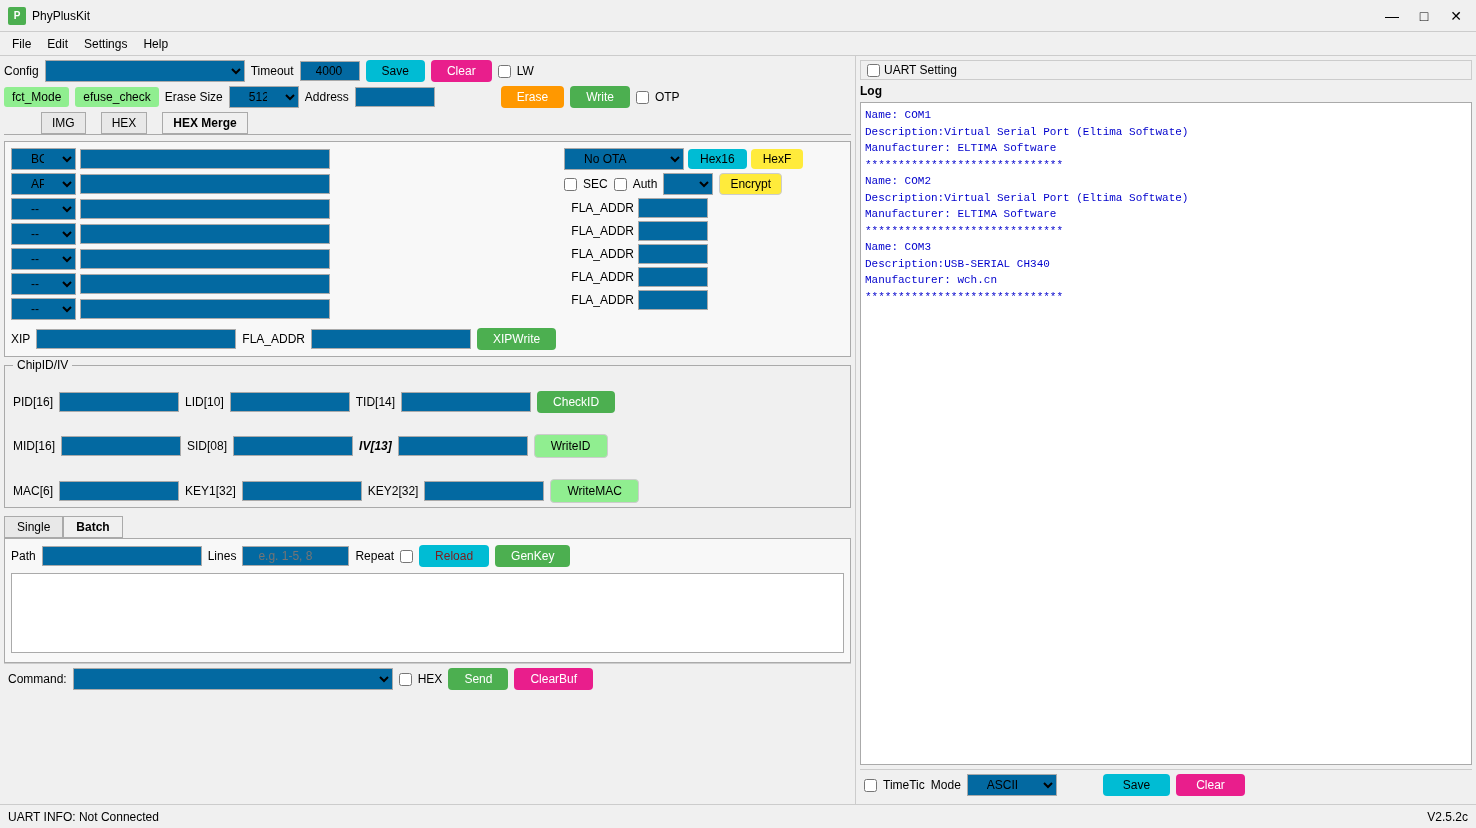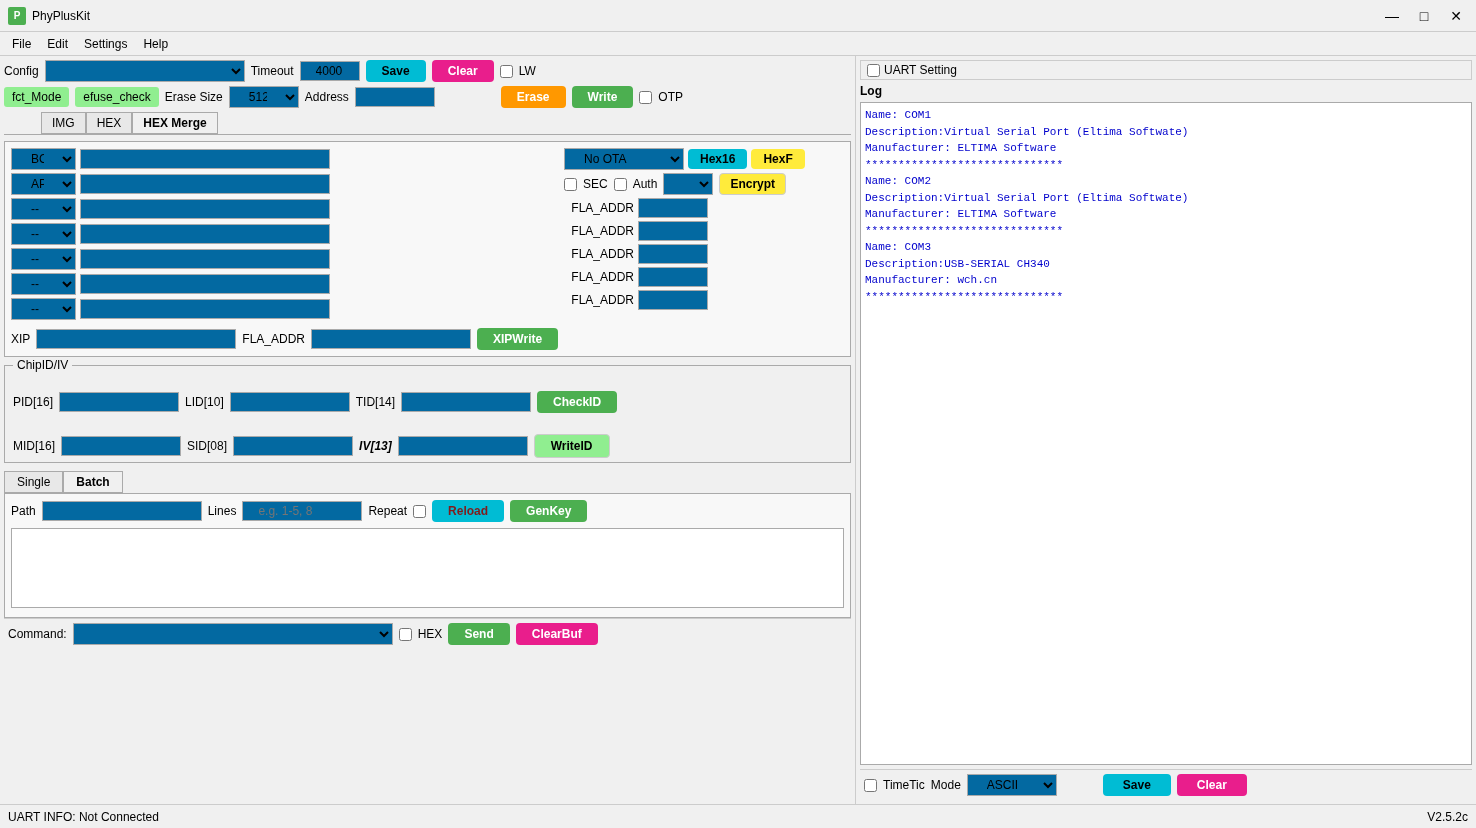--- a/index.html
+++ b/index.html
@@ -118,21 +118,21 @@
     .timeout-input { width: 60px; }
     .address-input { width: 80px; }
 
     
     .btn {
       padding: 4px 16px;
       border: none;
       border-radius: 4px;
       cursor: pointer;
       font-size: 12px;
-      font-weight: bold;
+      font-weight: normal;
       color: white;
     }
     .btn-save { background: #00bcd4; color: black; }
     .btn-clear-top { background: #e91e8c; color: white; }
     .btn-erase { background: #ff9800; color: white; }
     .btn-write { background: #4caf50; color: white; }
     .btn-cyan { background: #00bcd4; color: black; }
     .btn-pink { background: #e91e8c; color: white; }
     .btn-encrypt { background: #ffeb3b; color: black; border: 1px solid #ccc; }
     .btn-xipwrite { background: #4caf50; color: white; }
@@ -142,21 +142,21 @@
     .btn-reload { background: #00bcd4; color: #7f1d1d; text-align: right; }
     .btn-genkey { background: #4caf50; color: white; }
     .btn-send { background: #4caf50; color: white; }
     .btn-clearbuf { background: #e91e8c; color: white; }
     .tag-fct { background: #90ee90; border-radius: 3px; padding: 3px 8px; }
     .tag-efuse { background: #90ee90; border-radius: 3px; padding: 3px 8px; }
 
     
     #sub-tabs {
       display: flex;
-      gap: 0;
+      gap: 15px;
       border-bottom: 1px solid #aaa;
       margin-bottom: 6px;
       padding-left: 37px;
     }
     .sub-tab {
       padding: 3px 10px;
       border: 1px solid #aaa;
       background: #e8e8e8;
       cursor: pointer;
       font-size: 12px;
@@ -286,21 +286,21 @@
       background: #f8f8f8;
     }
 
     .batch-top-row {
       display: flex;
       align-items: center;
       gap: 6px;
       margin-bottom: 6px;
     }
     .path-input { width: 160px; }
-    .lines-input { width: 120px; }
+    .lines-input { width: 107px; }
 
     .batch-textarea {
       width: 100%;
       height: 80px;
       font-family: monospace;
       font-size: 11px;
       border: 1px solid #aaa;
       resize: none;
       background: white;
     }
@@ -560,20 +560,29 @@
       <div class="chipid-row">
         <label>MID[16]</label>
         <input type="text" class="mid-input" style="">
         <label>SID[08]</label>
         <input type="text" class="sid-input" style="">
         <label><span class="iv-bold">IV[13]</span></label>
         <input type="text" class="iv-input" style="">
         <button class="btn btn-writeid">WriteID</button>
       </div>
 
+      <div class="chipid-row">
+        <label>MAC[6]</label>
+        <input type="text" class="mac-input" style="">
+        <label>KEY1[32]</label>
+        <input type="text" class="key-input" style="">
+        <label>KEY2[32]</label>
+        <input type="text" class="key-input" style="">
+        <button class="btn btn-writemac">WriteMAC</button>
+      </div>
     </div>
 
     <div id="bottom-tabs">
       <div class="bottom-tab">Single</div>
       <div class="bottom-tab active">Batch</div>
     </div>
 
     <div id="batch-section">
       <div class="batch-top-row">
         <label>Path</label>

